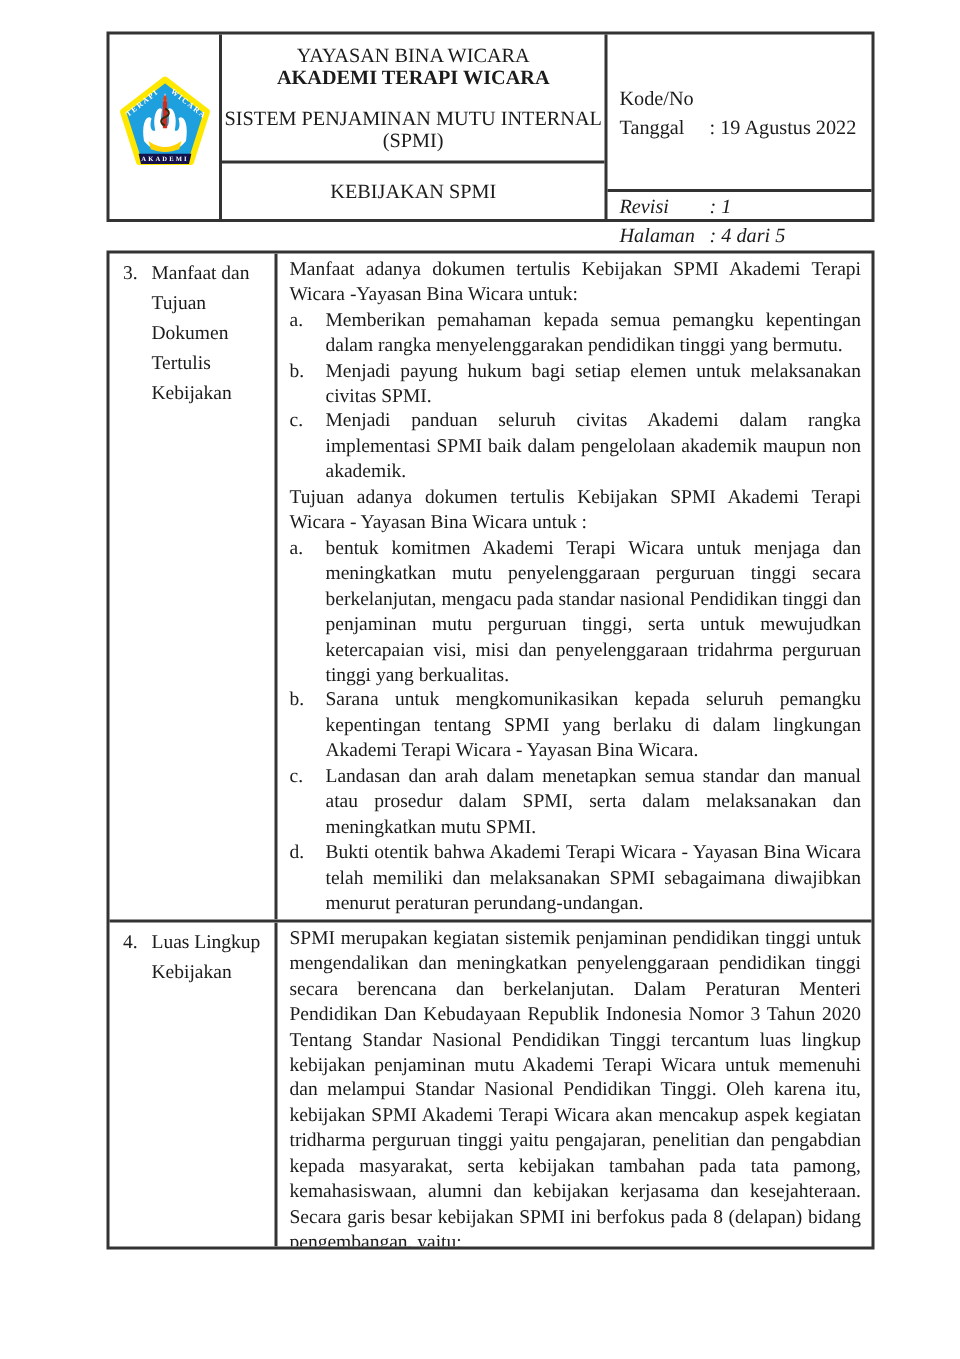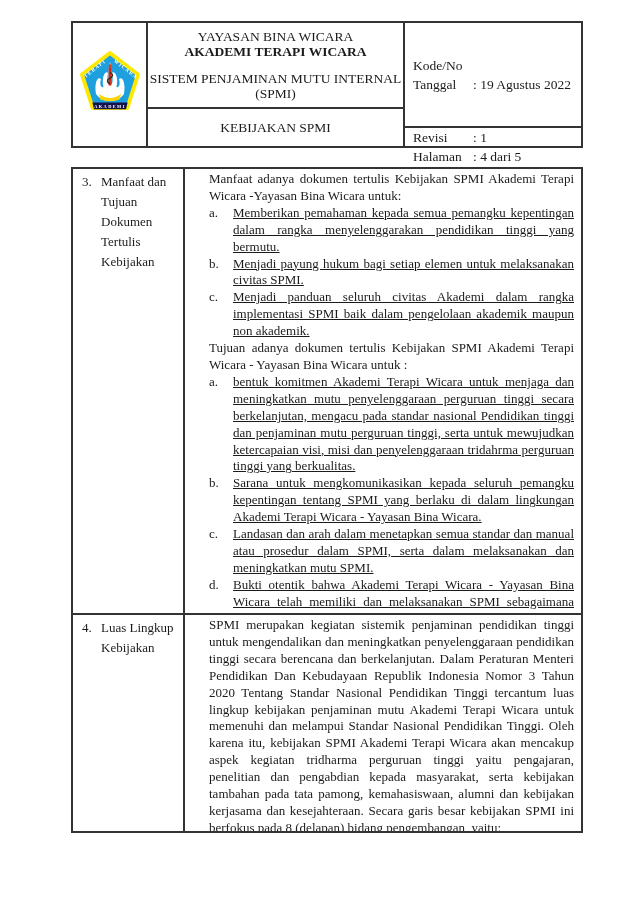--- a/index.html
+++ b/index.html
@@ -24,43 +24,43 @@
   }
   .org-line{font-size:13.5px;line-height:15px;}
   .org-bold{font-weight:bold;}
   .org-gap{margin-top:12px;}
   .hdr-mid-bottom{flex:1;display:flex;align-items:center;justify-content:center;font-size:13.5px;}
   .hdr-right{flex:1;display:flex;flex-direction:column;}
   .hdr-right-top{
     height:105px;flex:none;border-bottom:2px solid #333;box-sizing:border-box;
     display:flex;flex-direction:column;justify-content:center;padding-left:8px;
   }
-  .hdr-right-bottom{flex:1;display:flex;flex-direction:column;justify-content:center;padding-left:8px;}
+  .hdr-right-bottom{flex:1;display:flex;flex-direction:column;justify-content:center;padding-left:8px;font-style:italic;}
   .meta-row{display:flex;font-size:13.5px;line-height:19px;}
   .meta-label{width:60px;flex:none;}
   
   .main{
     position:absolute;left:71px;top:167px;width:512px;height:666px;
     border:2px solid #333;box-sizing:border-box;display:flex;flex-direction:column;background:#fff;
   }
   .mrow{display:flex;overflow:hidden;}
   .mrow-3{height:446px;flex:none;border-bottom:2px solid #333;box-sizing:border-box;}
   .mrow-4{flex:1;}
   .cell-t{
     width:112px;flex:none;border-right:2px solid #333;box-sizing:border-box;
     padding:3px 4px 0 9px;font-size:13px;line-height:20px;
   }
   .nt{display:flex;}
   .num{width:19px;flex:none;}
   .ttl{flex:1;}
-  .cell-c{flex:1;padding:2px 7px 0 24px;font-size:13px;line-height:16.9px;overflow:hidden;}
+  .cell-c{flex:1;padding:2px 7px 0 8px;font-size:13px;line-height:16.9px;overflow:hidden;}
   .j{text-align:justify;}
   .li{display:flex;}
   .lm{width:24px;flex:none;}
-  .lt{flex:1;text-decoration:underline;}
+  .lt{flex:1;}
   .gap-top{margin-top:0;}
 </style>
 </head>
 <body>
 
 <div class="page">
 
   <div class="hdr">
 
     <div class="logo-cell">

